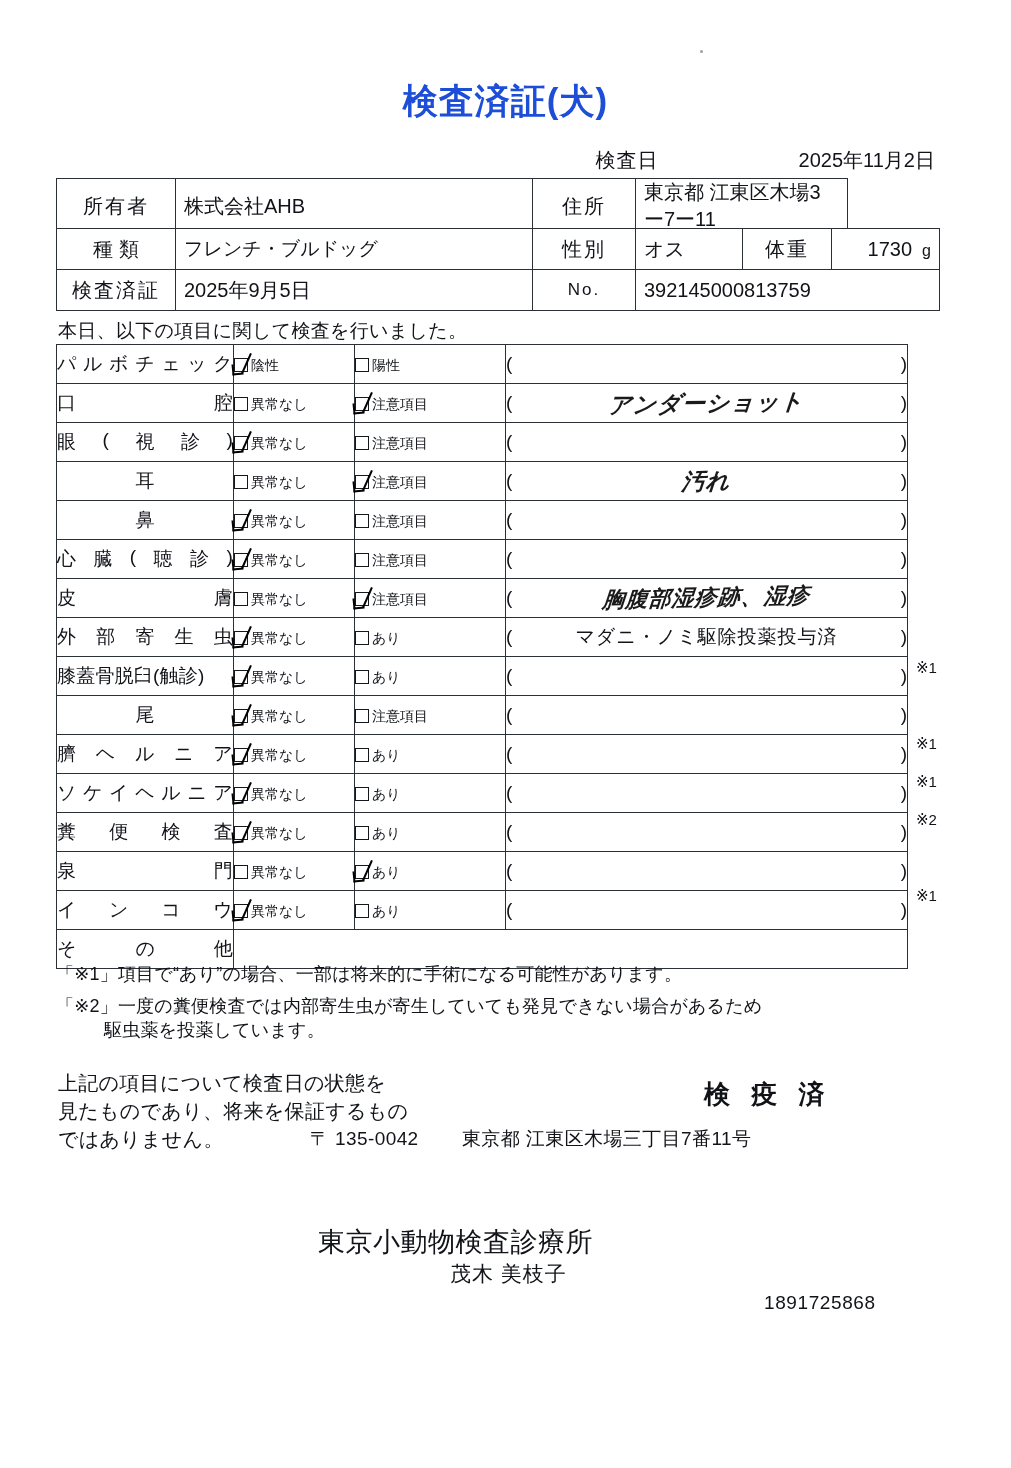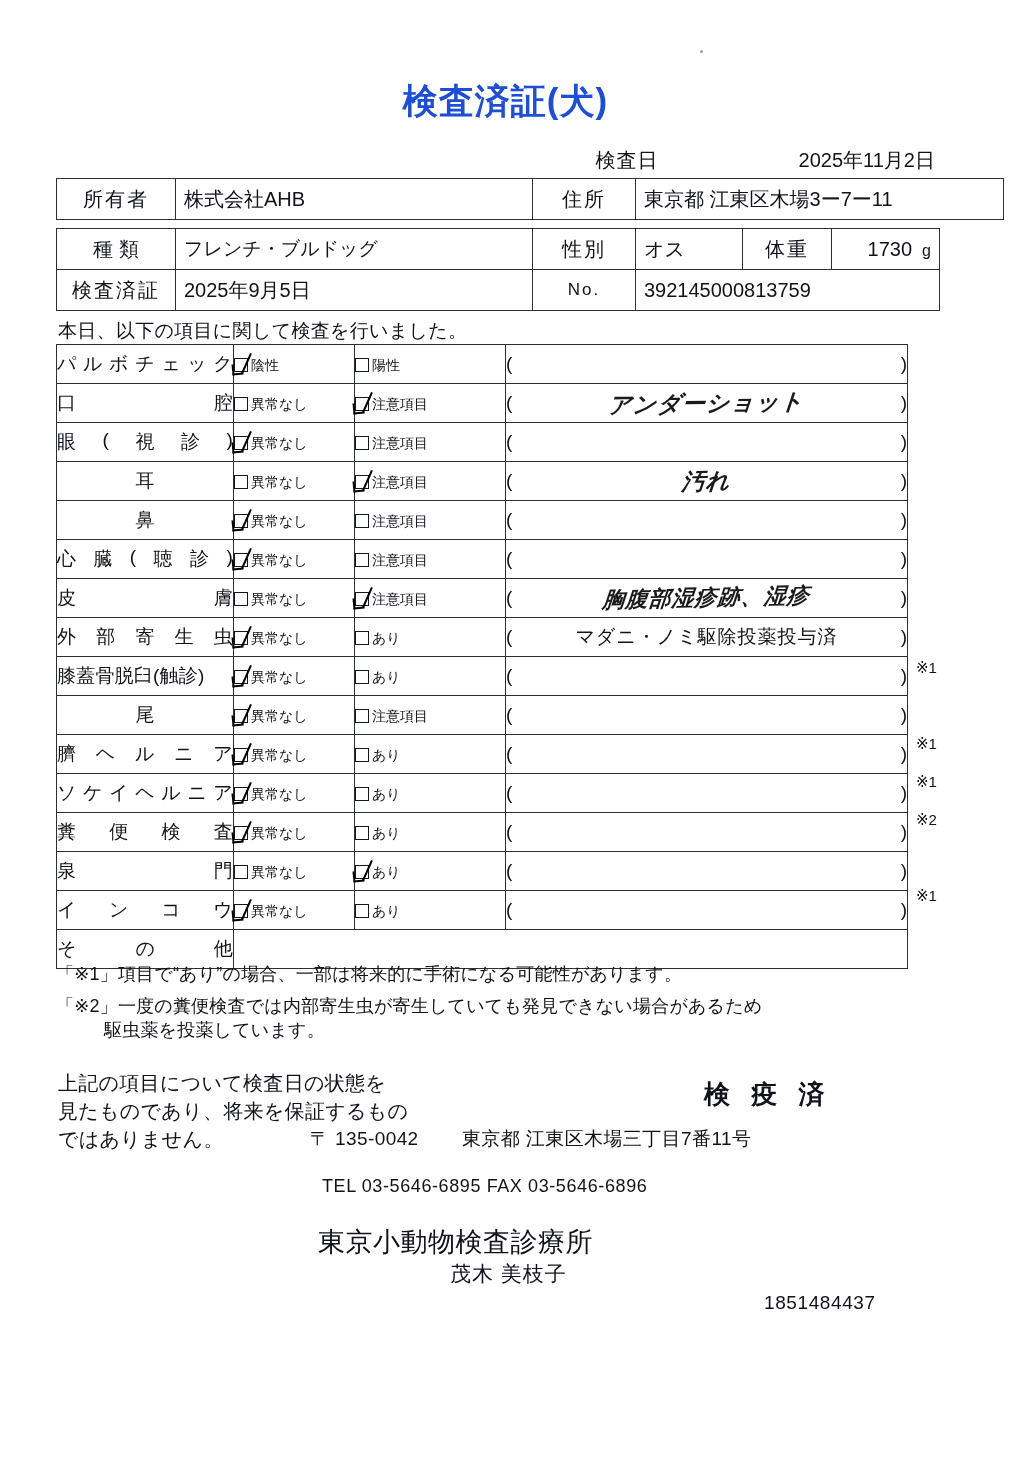--- a/index.html
+++ b/index.html
@@ -42,21 +42,21 @@
     padding:0 8px;
     height:40px;
     vertical-align:middle;
     background:#fff;
   }
   .lbl{text-align:center;letter-spacing:2px;}
   .lbl-sp{text-align:center;letter-spacing:6px;text-indent:6px;}
   .val{text-align:left;}
   .val-r{text-align:right;padding-right:6px;}
 
-  #owner-table{left:56px;top:178px;width:948px;}
+  #owner-table{left:56px;top:178px;width:792px;}
   #animal-table{left:56px;top:228px;width:884px;}
 
   .unit{font-size:16px;margin-left:10px;letter-spacing:0;}
 
   
   .intro{
     position:absolute;left:58px;top:318px;
     font-size:19px;letter-spacing:0.3px;
   }
 
@@ -520,17 +520,16 @@
   <div class="disc" id="disc2">見たものであり、将来を保証するもの</div>
   <div class="disc" id="disc3">ではありません。</div>
 
   <div class="stamp">検 疫 済</div>
 
   <div class="addr" id="addr-line">
     <span>〒 135-0042</span>
     <span style="display:inline-block;width:32px"></span>
     <span>東京都 江東区木場三丁目7番11号</span>
   </div>
-  <div class="addr" id="tel-line">TEL 03-5646-6895  FAX 03-5646-6896</div>
   <div id="clinic">東京小動物検査診療所</div>
   <div id="vet">茂木  美枝子</div>
-  <div id="serial">1851484437</div>
+  <div id="serial">1891725868</div>
 </div>
 
 </body></html>

